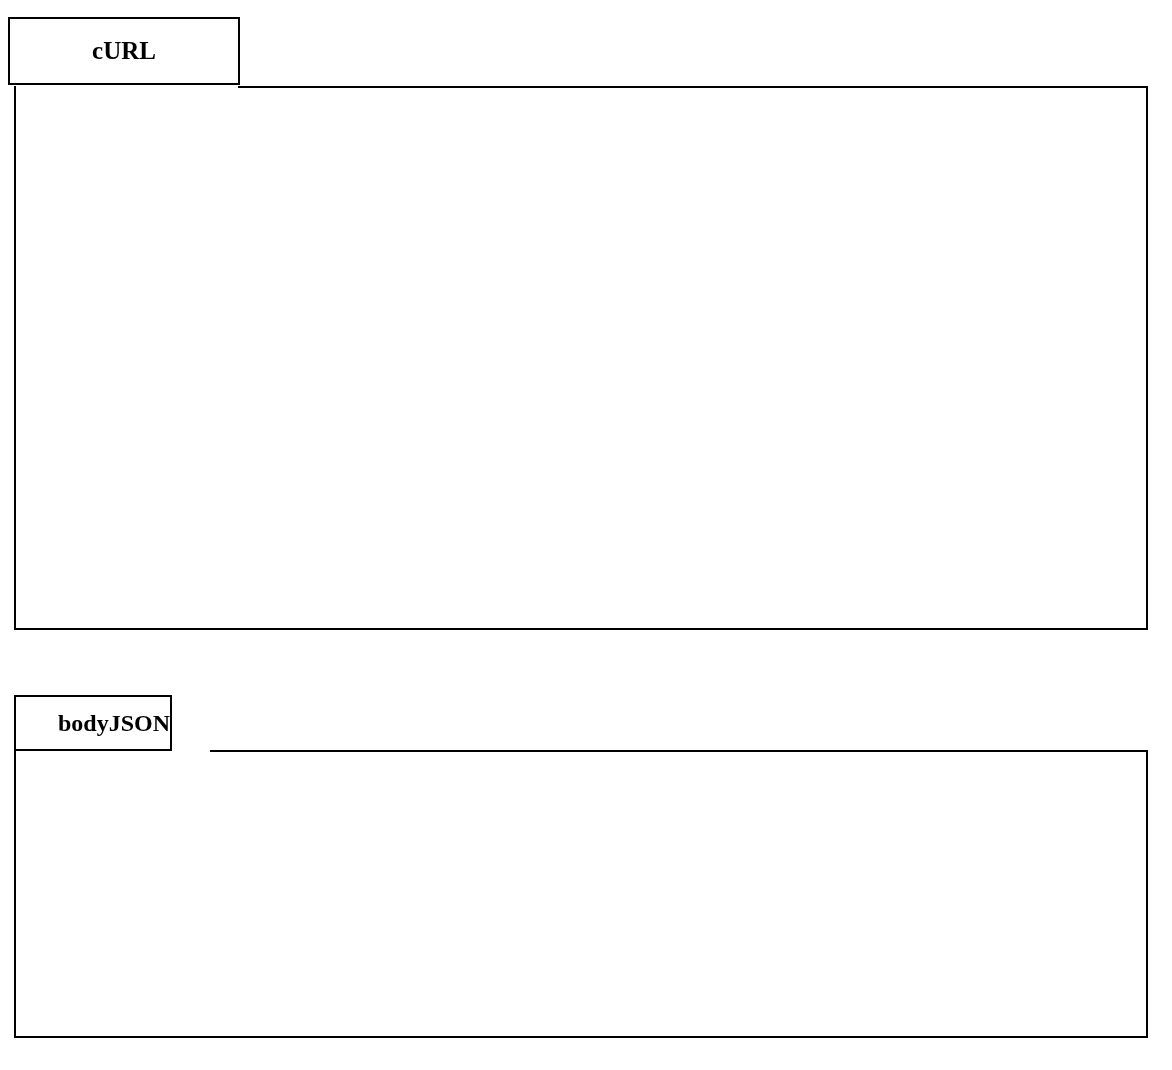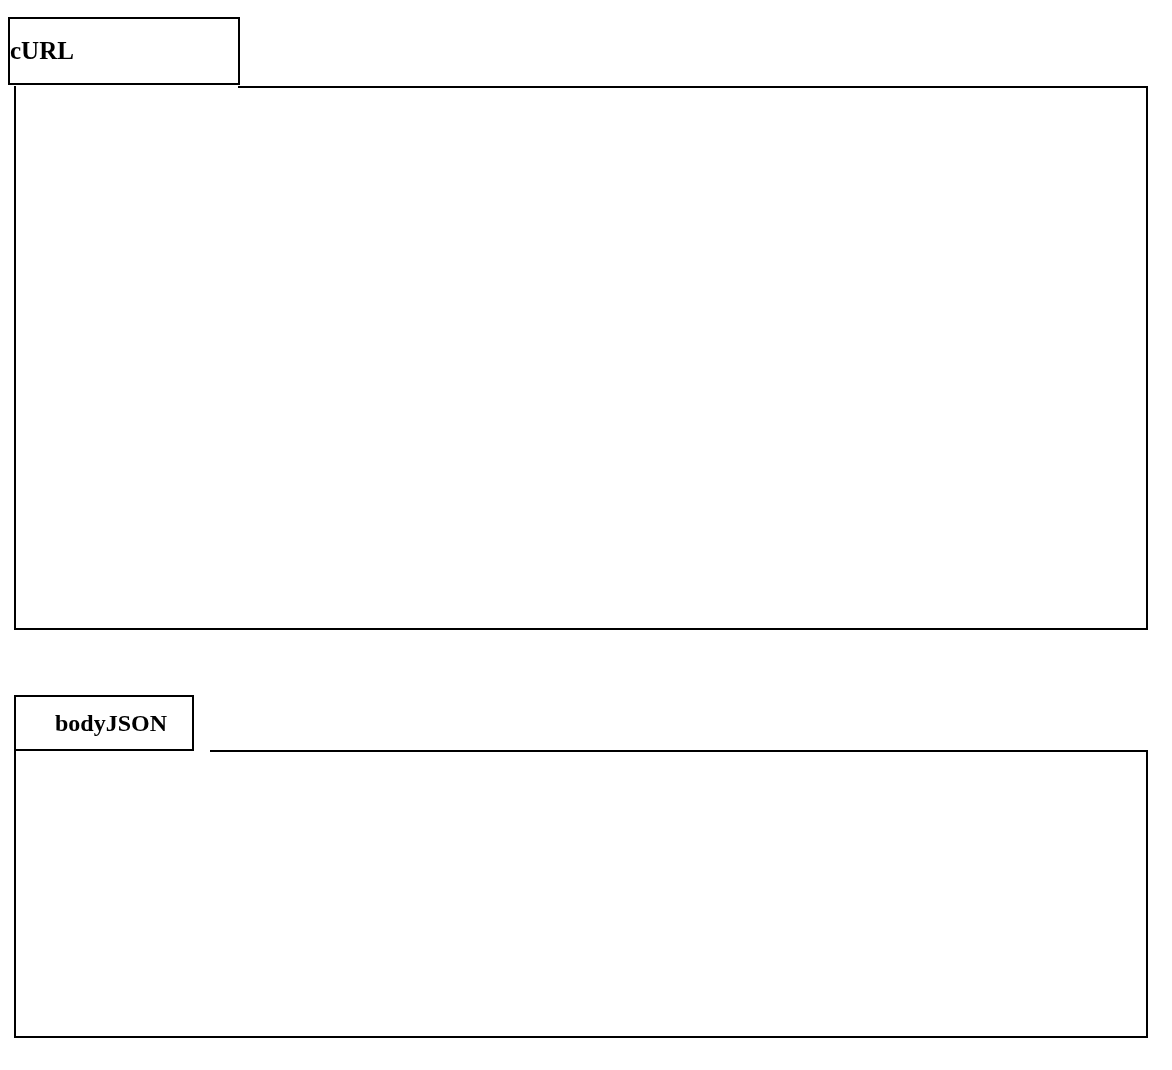--- a/index.html
+++ b/index.html
@@ -63,21 +63,21 @@
     white-space: pre;
     display: block;
   }
 
   
   #curl-tab {
     left: 8px;
     top: 17px;
     width: 232px;
     height: 68px;
-    justify-content: flex-start;
+    justify-content: center;
   }
   #curl-tab .panel-tab-label { font-size: 25px; }
 
   #curl-body {
     left: 14px;
     top: 86px;
     width: 1134px;
     height: 544px;
   }
   #curl-notch {
@@ -89,23 +89,23 @@
   #curl-code {
     left: 38px;
     top: 135px;
     width: 1080px;
   }
 
   
   #bodyjson-tab {
     left: 14px;
     top: 695px;
-    width: 180px;
+    width: 158px;
     height: 56px;
-    justify-content: center;
+    justify-content: flex-end;
     padding-left: 14px;
   }
   #bodyjson-tab .panel-tab-label { font-size: 24px; }
 
   #bodyjson-body {
     left: 14px;
     top: 750px;
     width: 1134px;
     height: 288px;
   }

